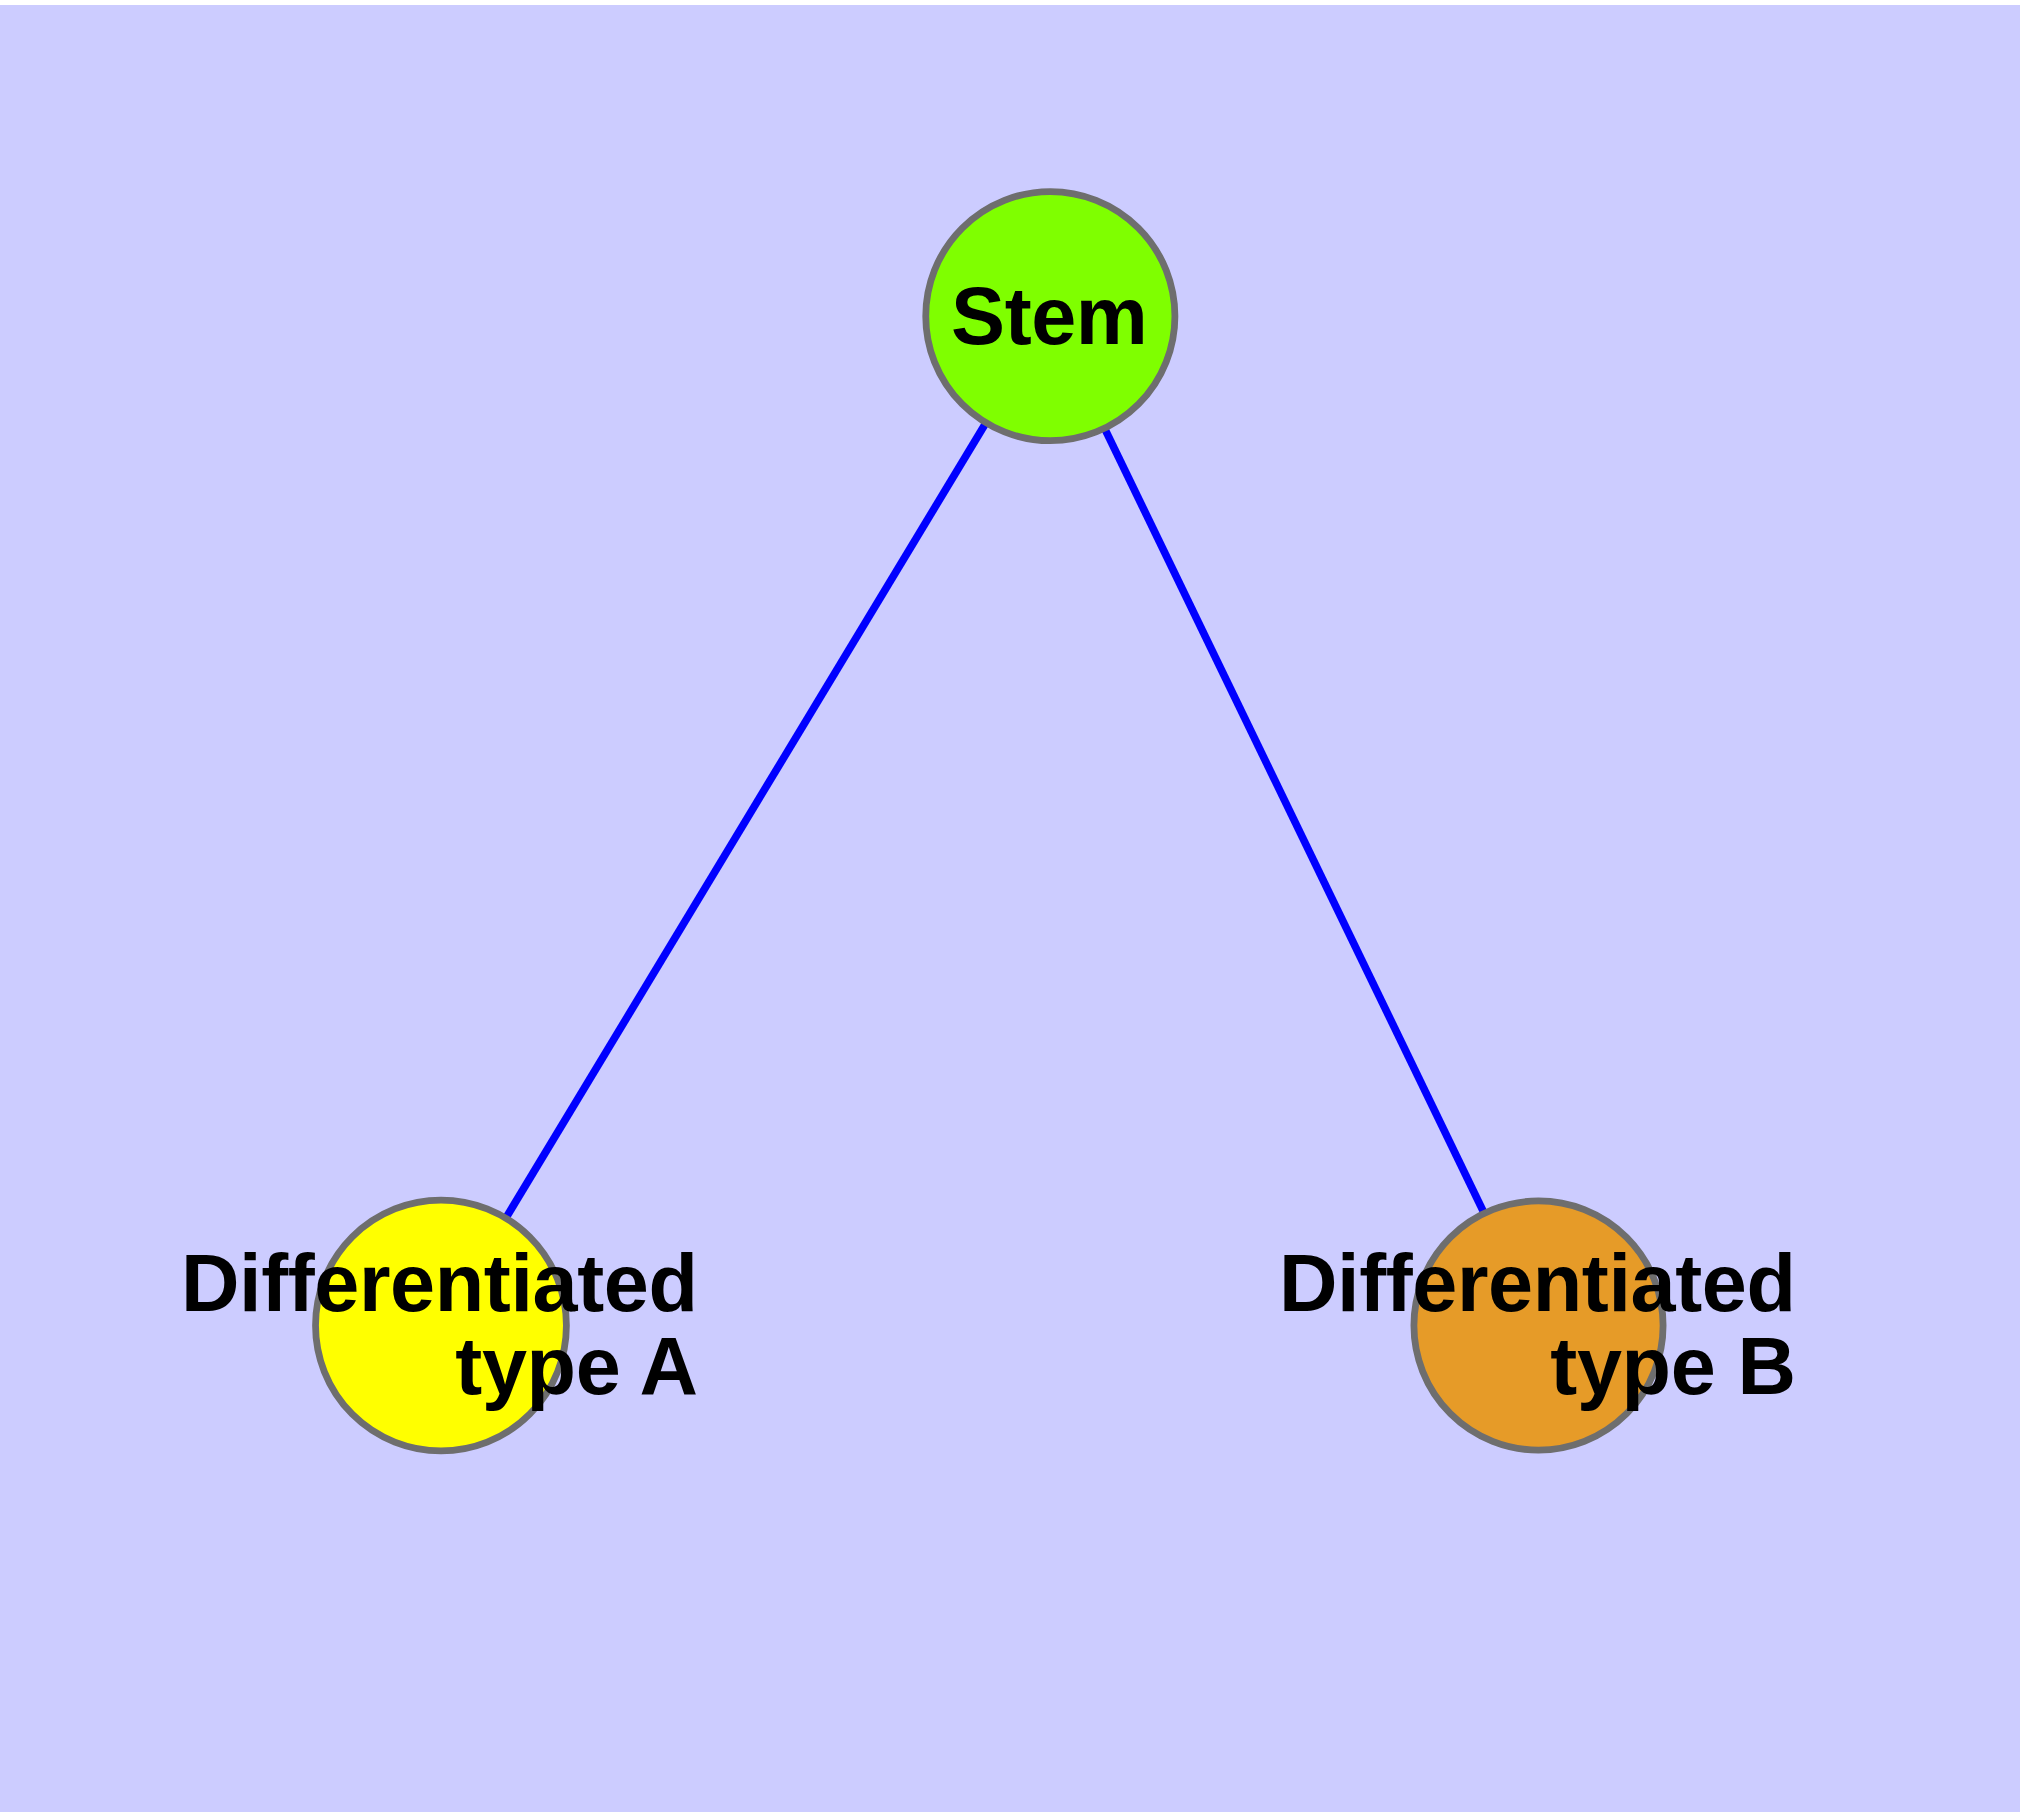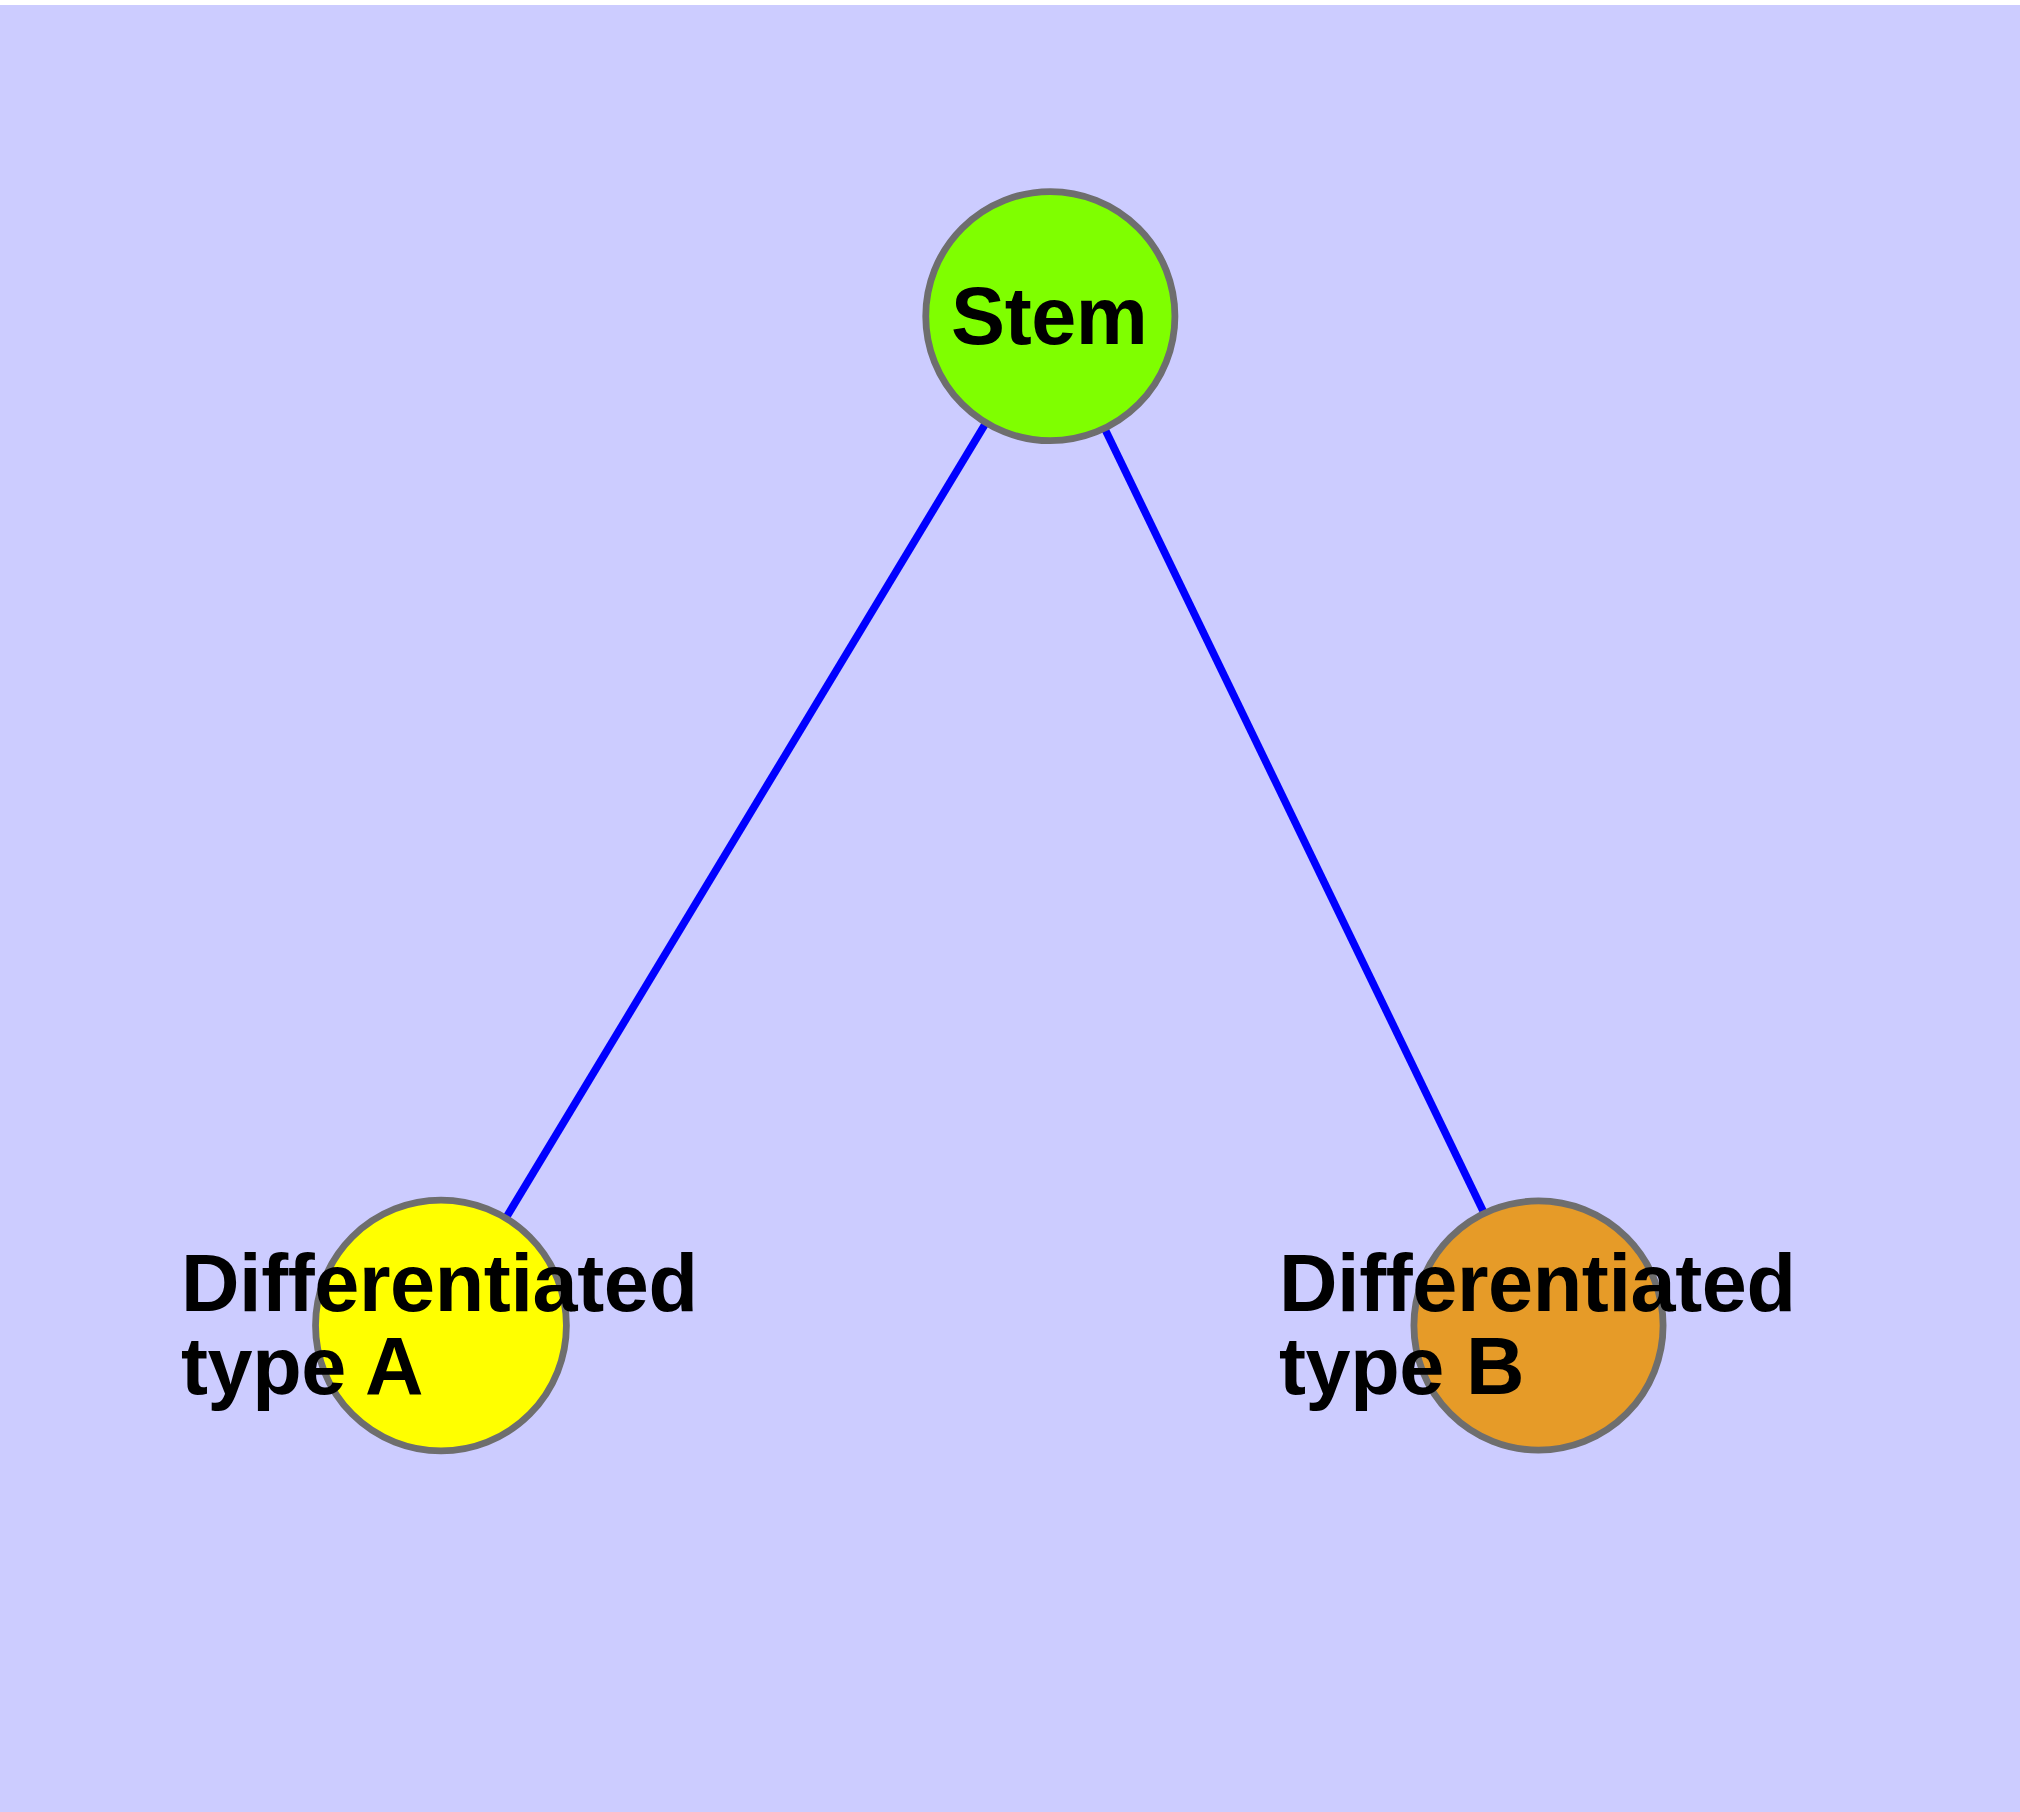--- a/index.html
+++ b/index.html
@@ -28,21 +28,21 @@
   }
   #graph-svg {
     position: absolute;
     left: 0;
     top: 0;
     width: 2021px;
     height: 1812px;
   }
   .node-label {
     position: absolute;
-    text-align: left;
+    text-align: right;
     font-weight: bold;
     color: #000000;
     line-height: 1.02;
     white-space: pre;
     pointer-events: none;
     letter-spacing: -0.4px;
   }
 </style>
 </head>
 <body>

